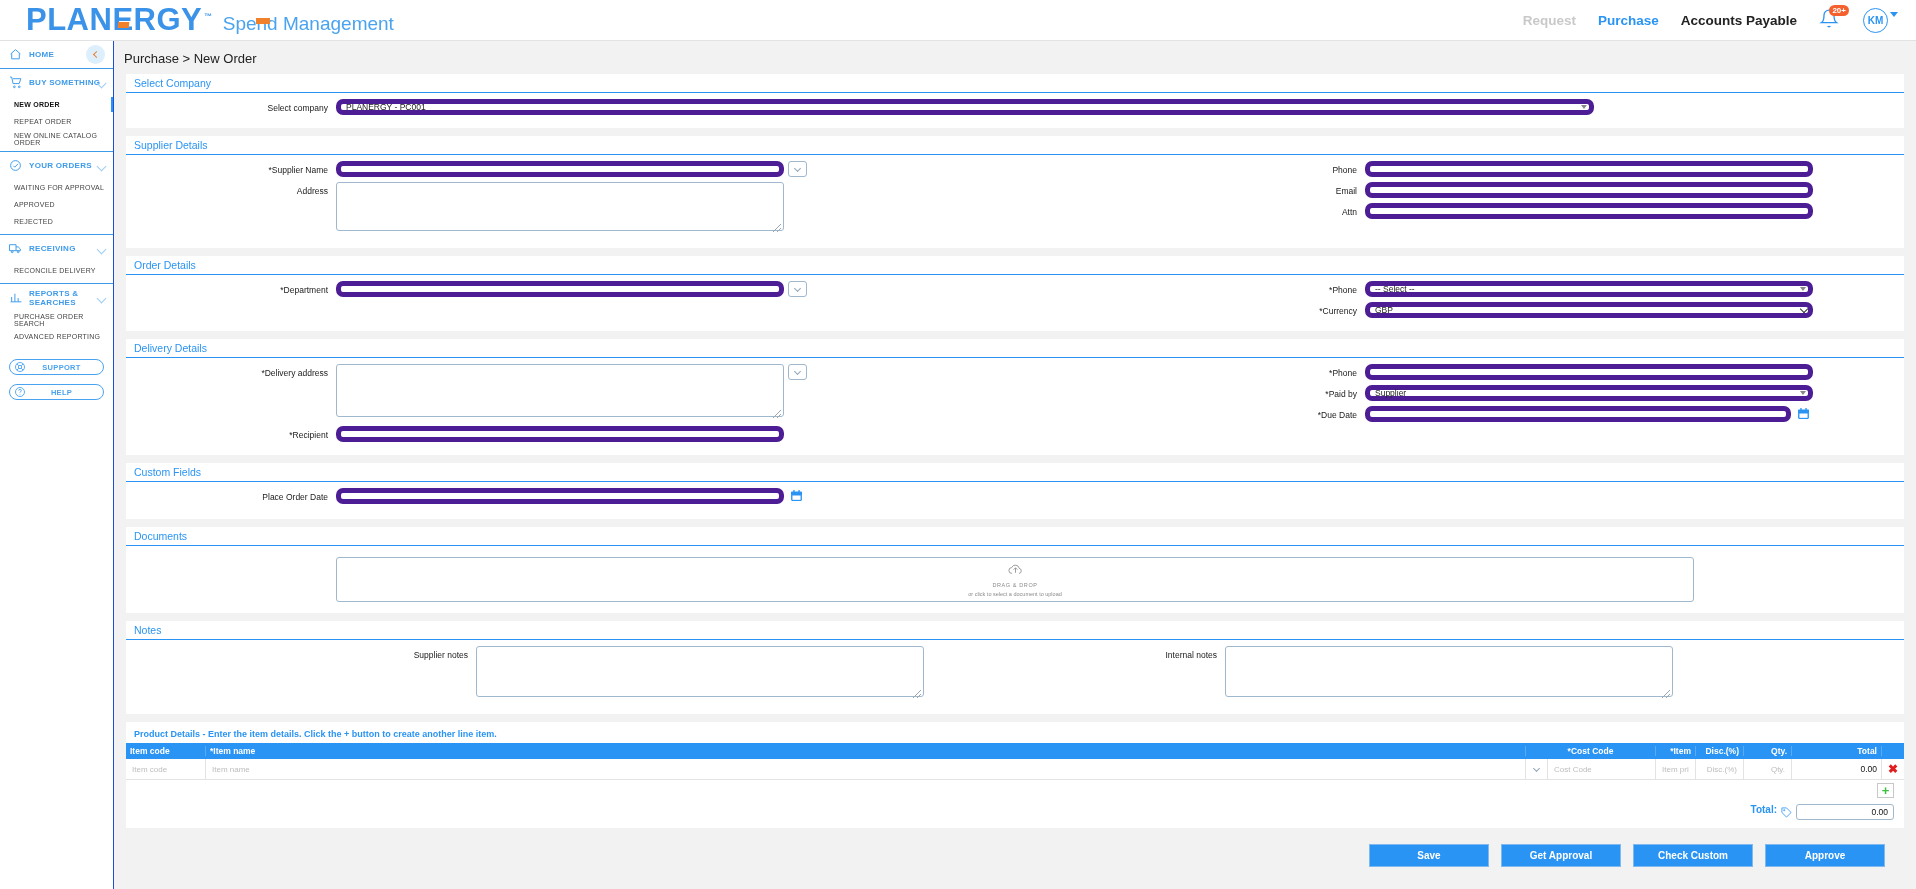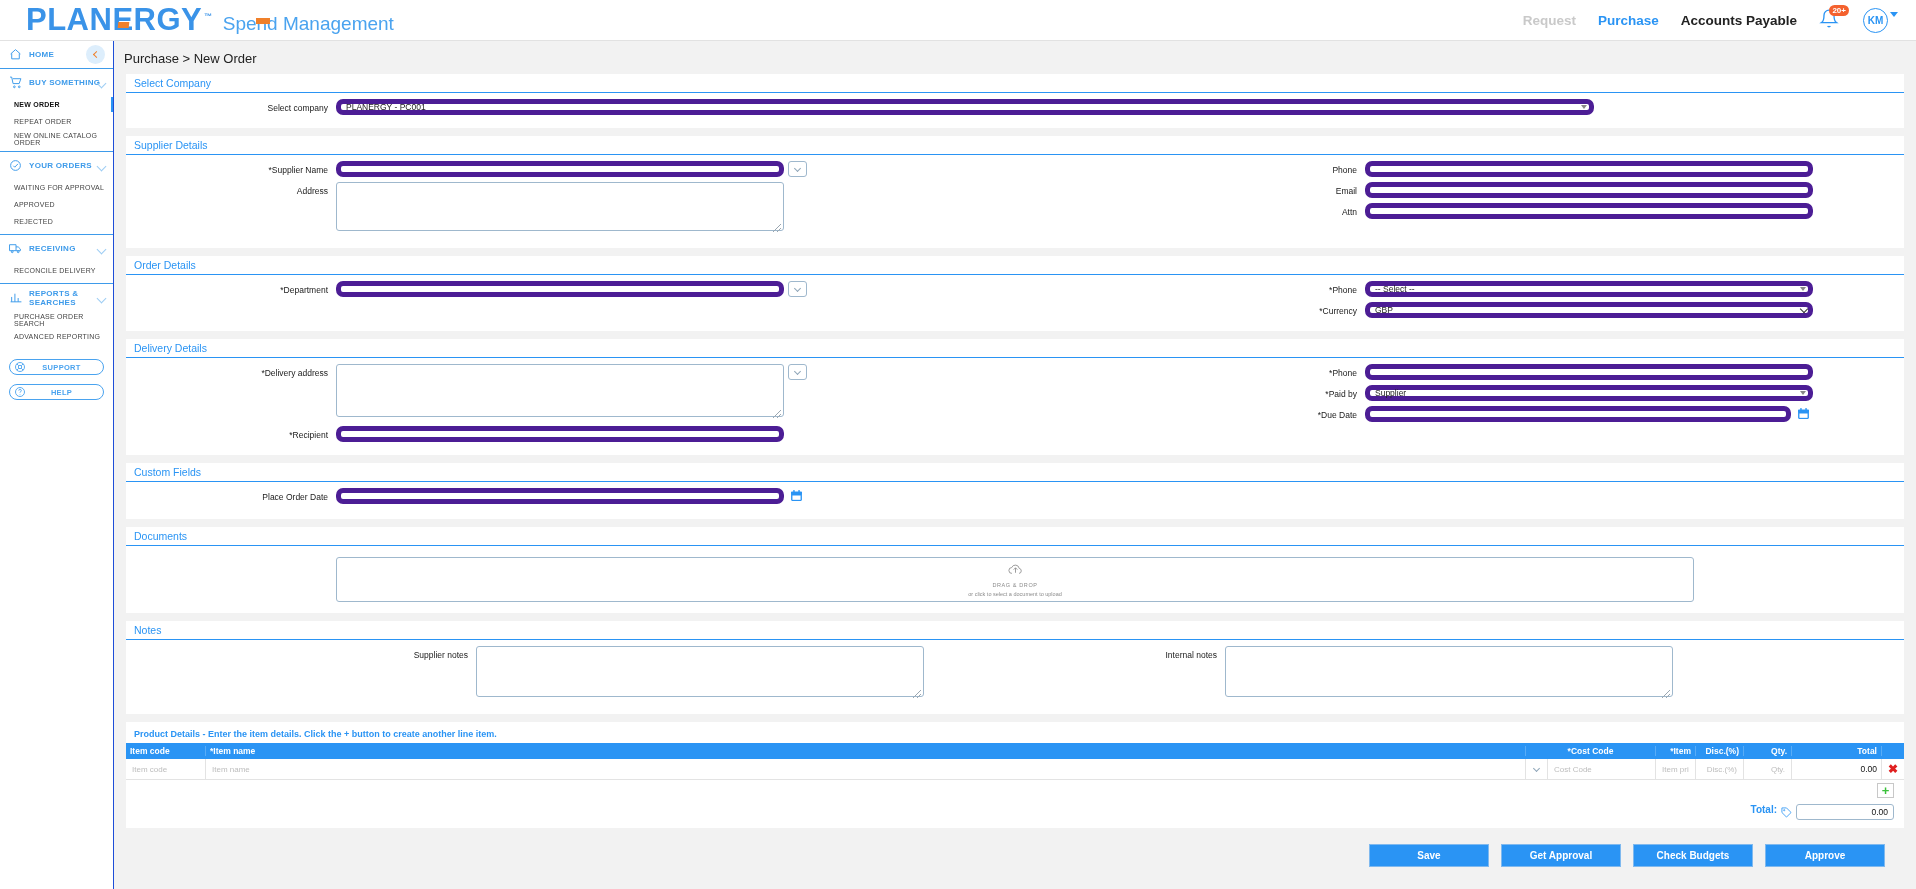--- a/index.html
+++ b/index.html
@@ -607,18 +607,18 @@
               <circle cx="7" cy="7" r="1.3"></circle>
           </svg>
         </span>
         <div class="total-box">0.00</div>
       </div>
     </div>
 
     <div class="footer">
       <div class="btn">Save</div>
       <div class="btn">Get Approval</div>
-      <div class="btn">Check Budgets</div>
+      <div class="btn">Check Custom</div>
       <div class="btn">Approve</div>
     </div>
 
   </div>
 </div>
 
 </body></html>

